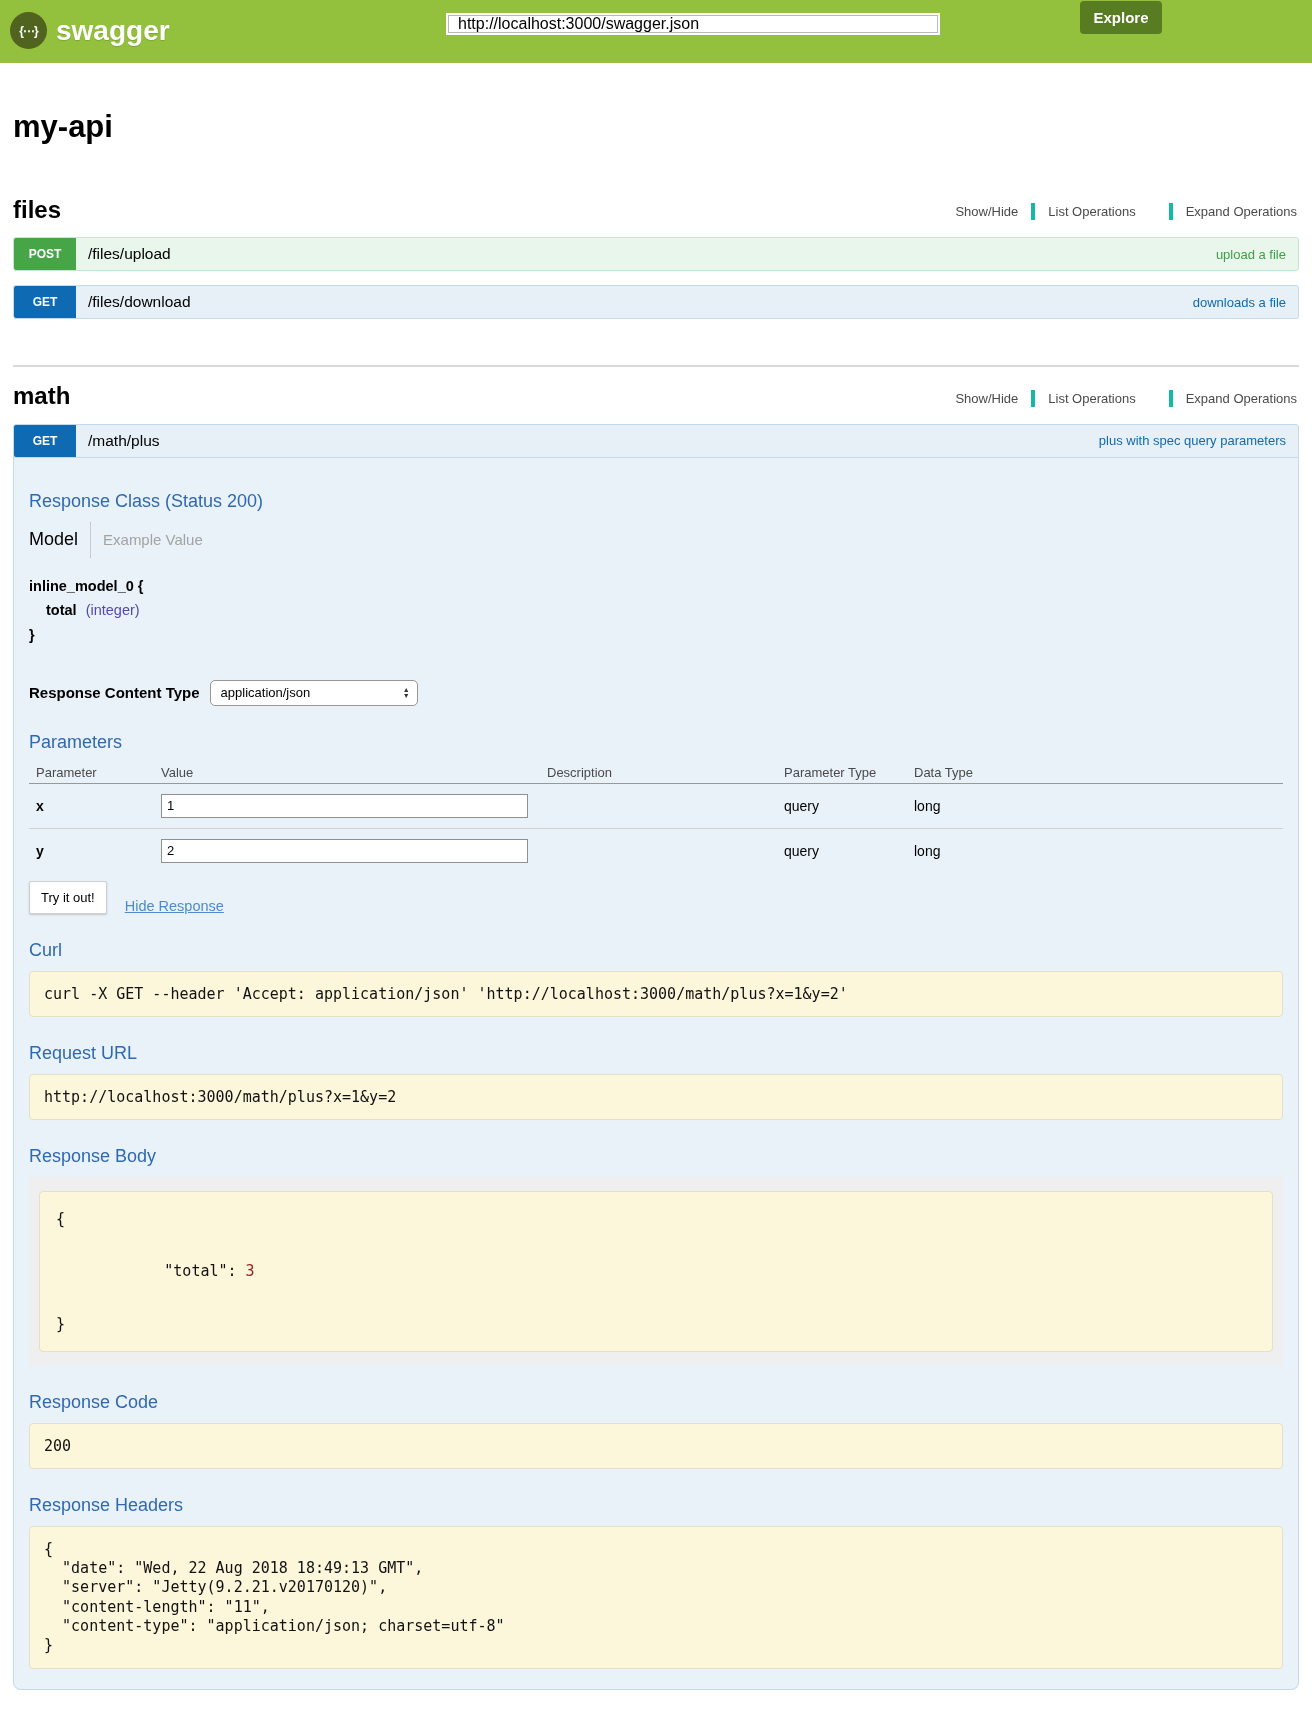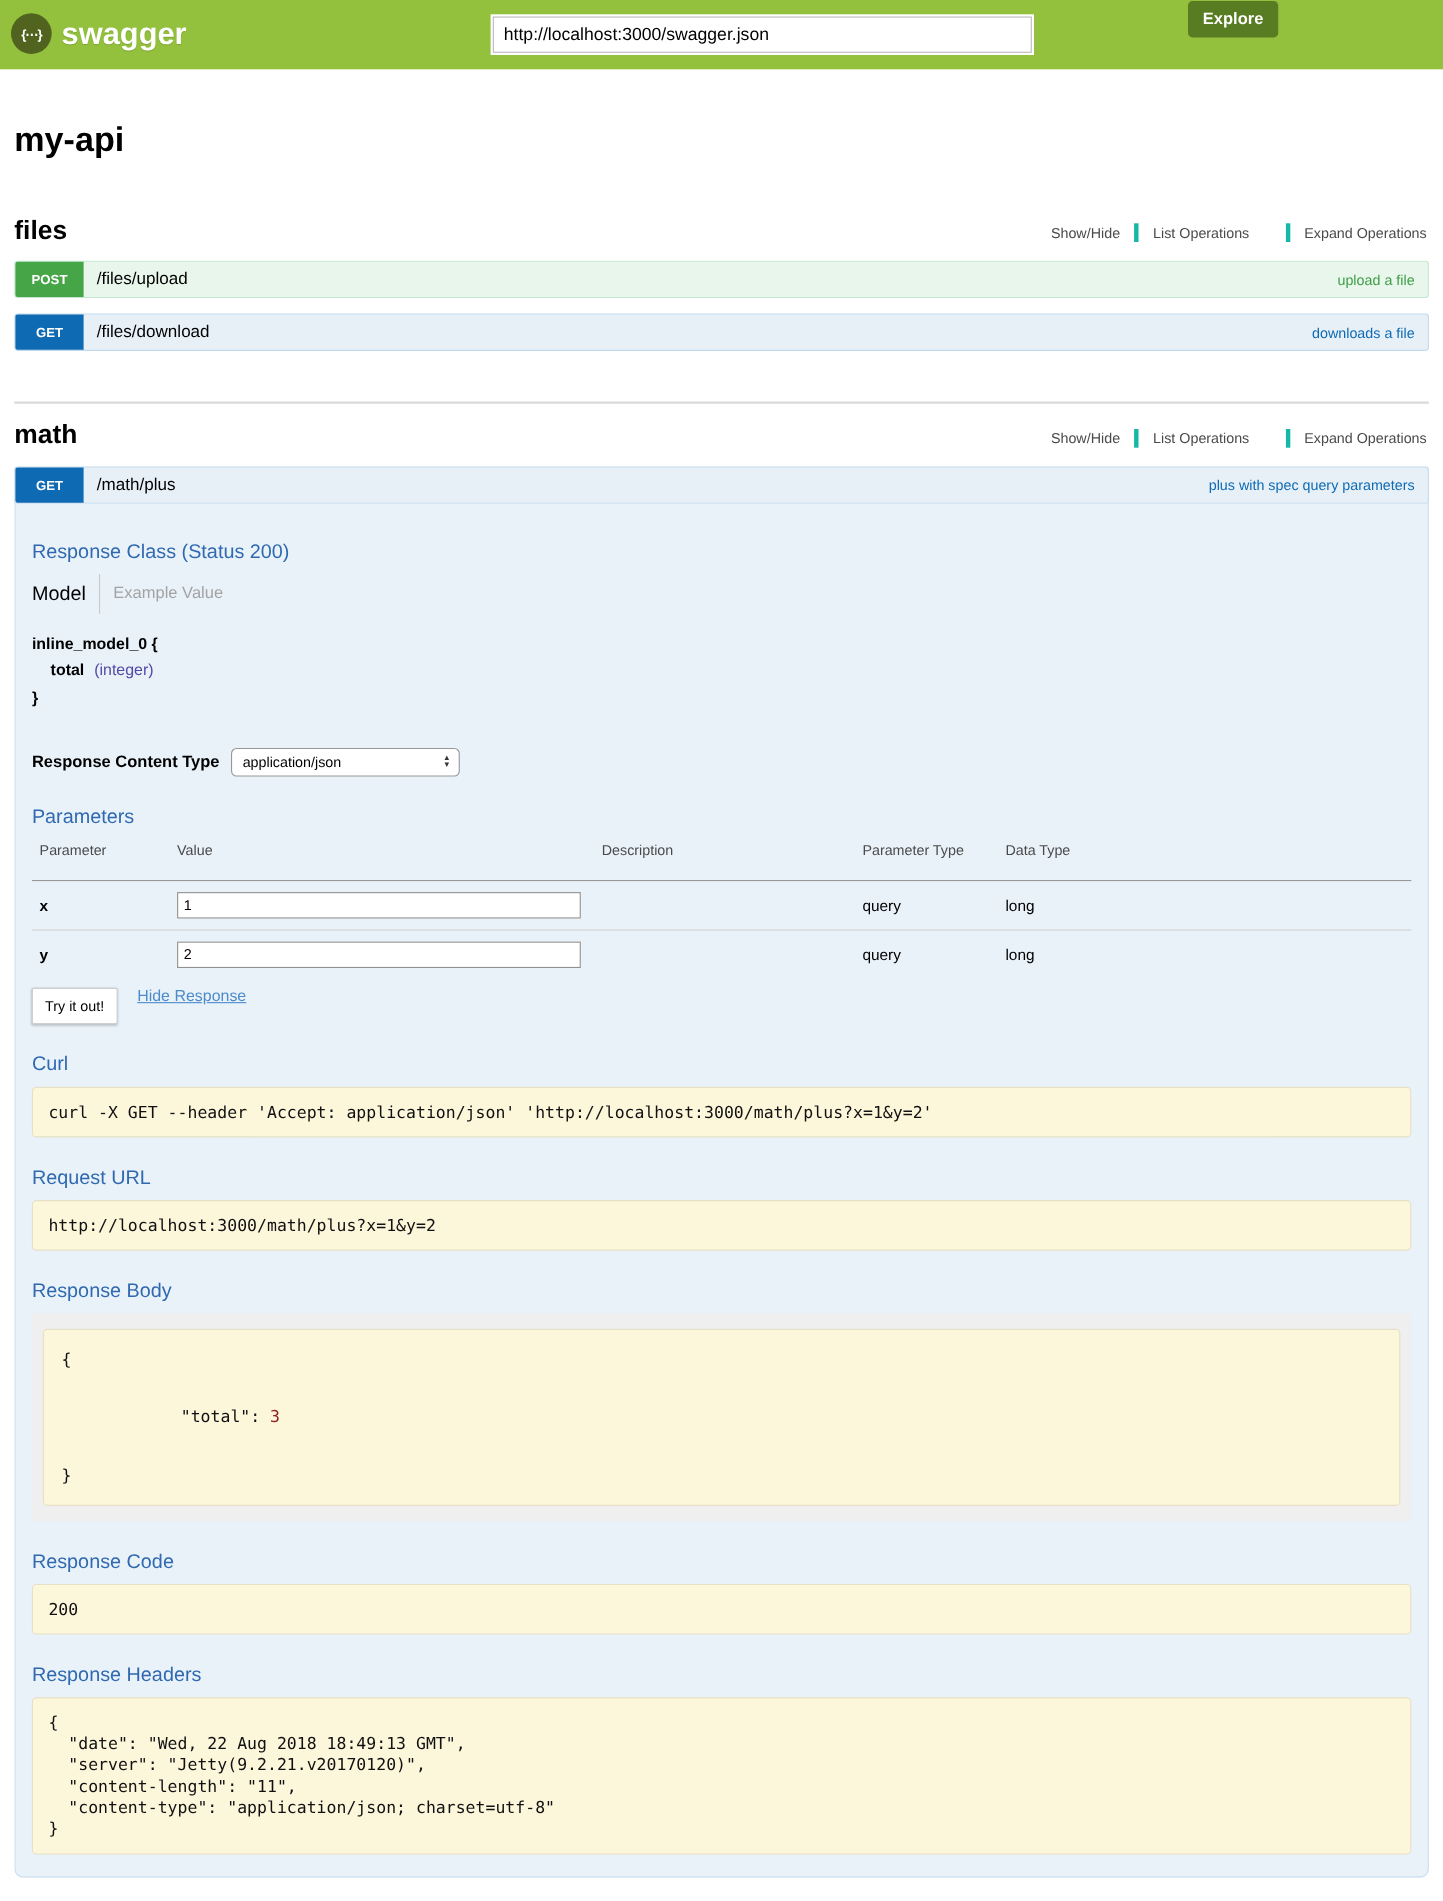--- a/index.html
+++ b/index.html
@@ -30,21 +30,21 @@
     color: #fff; font-weight: bold; font-size: 12px;
     display: flex; align-items: center; justify-content: center;
     letter-spacing: -1px;
   }
   .brand-text {
     color: #fff; font-weight: bold; font-size: 28px;
     text-shadow: 0 1px 1px rgba(0,0,0,.15);
   }
   .url-input {
     position: absolute; left: 448px; top: 15px;
-    width: 490px; height: 33px;
+    width: 490px; height: 18px;
     border: 1px solid #b9b9b9;
     box-shadow: 0 0 0 2px #ffffff;
     font-family: "Liberation Sans", sans-serif;
     font-size: 16px; padding: 0 9px; color: #000;
   }
   .explore-btn {
     position: absolute; left: 1080px; top: 1px;
     width: 82px; height: 33px;
     background: #577c21; color: #fff;
     border: none; border-radius: 4px;
@@ -143,36 +143,36 @@
 
   
   .params-heading { margin: 26px 0 6px 0; }
   .param-grid-head, .param-grid-row {
     display: grid;
     grid-template-columns: 132px 386px 237px 130px 1fr;
     align-items: center;
   }
   .param-grid-head {
     font-size: 13px; color: #4a4a4a;
-    padding: 6px 0 20px 0;
+    padding: 6px 0 3px 0;
     border-bottom: 1px solid #999;
   }
   .param-grid-head span:first-child, .param-name { padding-left: 7px; }
   .param-grid-row { padding: 10px 0; font-size: 14px; }
   .param-grid-row + .param-grid-row { border-top: 1px solid #d2d2d2; }
   .param-name { font-weight: bold; }
   .param-input {
     width: 367px; height: 24px;
     border: 1px solid #909090;
     font-family: "Liberation Sans", sans-serif;
     font-size: 13px; padding: 0 5px;
   }
   .param-plain { font-size: 14px; }
 
-  .try-row { display: flex; align-items: flex-start; margin: 8px 0 24px 0; }
+  .try-row { display: flex; align-items: flex-end; margin: 8px 0 24px 0; }
   .try-btn {
     background: #fff;
     border: 1px solid #cfcfcf; border-radius: 2px;
     box-shadow: 0 1px 2px rgba(0,0,0,.18);
     font-family: "Liberation Sans", sans-serif;
     font-size: 13px; color: #000;
     padding: 8px 11px; cursor: pointer;
   }
   .hide-response {
     margin-left: 18px;

